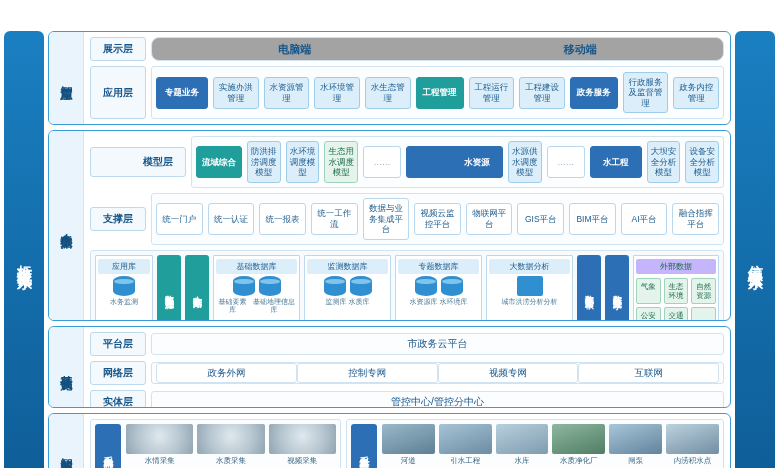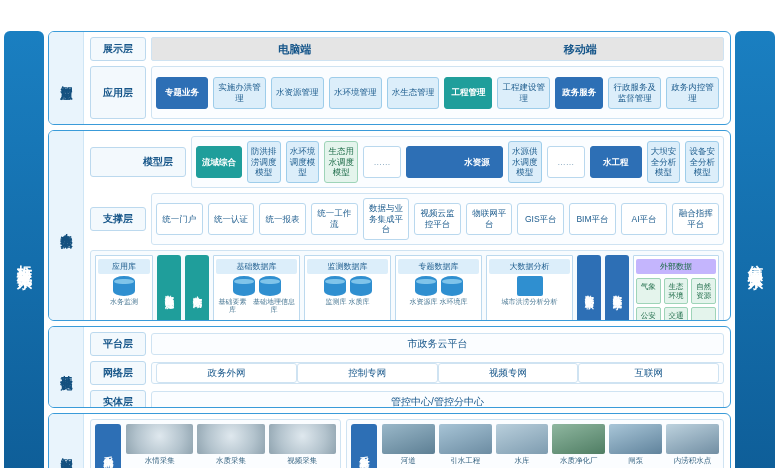--- a/index.html
+++ b/index.html
@@ -47,21 +47,21 @@
     border:1px solid #b9d8ee;border-radius:3px;background:#ffffff;color:#1d5c8d;
     font-size:8.5px;line-height:1.25;text-align:center;
     padding:4px 3px;min-height:22px;display:flex;align-items:center;justify-content:center;flex:1;
   }
   .chip.blue{background:#2d6fb5;border-color:#2d6fb5;color:#fff;font-weight:bold;}
   .chip.lblue{background:#dceefa;border-color:#9ecdea;}
   .chip.teal{background:#1f9e9b;border-color:#1f9e9b;color:#fff;font-weight:bold;}
   .chip.green{background:#e4f4ec;border-color:#9ed4b8;color:#1d6b48;}
   .chip.dots{flex:0 0 30px;color:#88a8bf;}
   
-  .dispbox{flex:1;border:1px solid #cfe3f2;border-radius:2px;background:#e5e5e5;height:22px;display:flex;align-items:center;}
+  .dispbox{flex:1;border:1px solid #cfe3f2;border-radius:8px;background:#a3a3a3;height:22px;display:flex;align-items:center;}
   .dispbox span{flex:1;text-align:center;font-size:11px;font-weight:bold;color:#16568a;}
   
   .bd-wrap{border:1px solid #cfe3f2;border-radius:3px;background:#f7fbfe;padding:4px;display:flex;gap:4px;align-items:stretch;}
   .bd-col{border:1px solid #bcd9ee;border-radius:1px;background:#fff;display:flex;flex-direction:column;align-items:center;padding:3px 2px;gap:2px;}
   .bd-head{font-size:8px;color:#1d5c8d;background:#dceefa;border-radius:2px;width:100%;text-align:center;padding:2px 0;}
   .db{width:22px;height:20px;position:relative;}
   .db i{position:absolute;left:0;top:0;width:22px;height:20px;background:#2f8fd0;border-radius:11px/5px;display:block;}
   .db i:after{content:"";position:absolute;left:1px;top:3px;width:20px;height:5px;background:#7fc4ea;border-radius:10px/3px;}
   .cap{font-size:7px;color:#4a7894;text-align:center;line-height:1.2;}
   .vgreen{background:#1f9e9b;color:#fff;border-radius:3px;font-size:9px;font-weight:bold;writing-mode:vertical-rl;text-orientation:upright;display:flex;align-items:center;justify-content:center;padding:4px 2px;letter-spacing:1px;}
@@ -108,20 +108,21 @@
         </div>
         <div class="row" style="flex:1;align-items:stretch;">
           <div class="rowlbl" style="height:auto;">应用层</div>
           <div class="rowbox">
             <div class="chip blue" style="flex:0 0 44px;">专题业务</div>
             <div class="chip lblue">实施办洪管理</div>
             <div class="chip lblue">水资源管理</div>
             <div class="chip lblue">水环境管理</div>
             <div class="chip lblue">水生态管理</div>
             <div class="chip teal" style="flex:0 0 40px;">工程管理</div>
+            <div class="chip lblue">工程运行管理</div>
             <div class="chip lblue">工程建设管理</div>
             <div class="chip blue" style="flex:0 0 40px;">政务服务</div>
             <div class="chip lblue">行政服务及监督管理</div>
             <div class="chip lblue">政务内控管理</div>
           </div>
         </div>
       </div>
     </div>
 
     <div class="band" style="flex:1 1 auto;">

